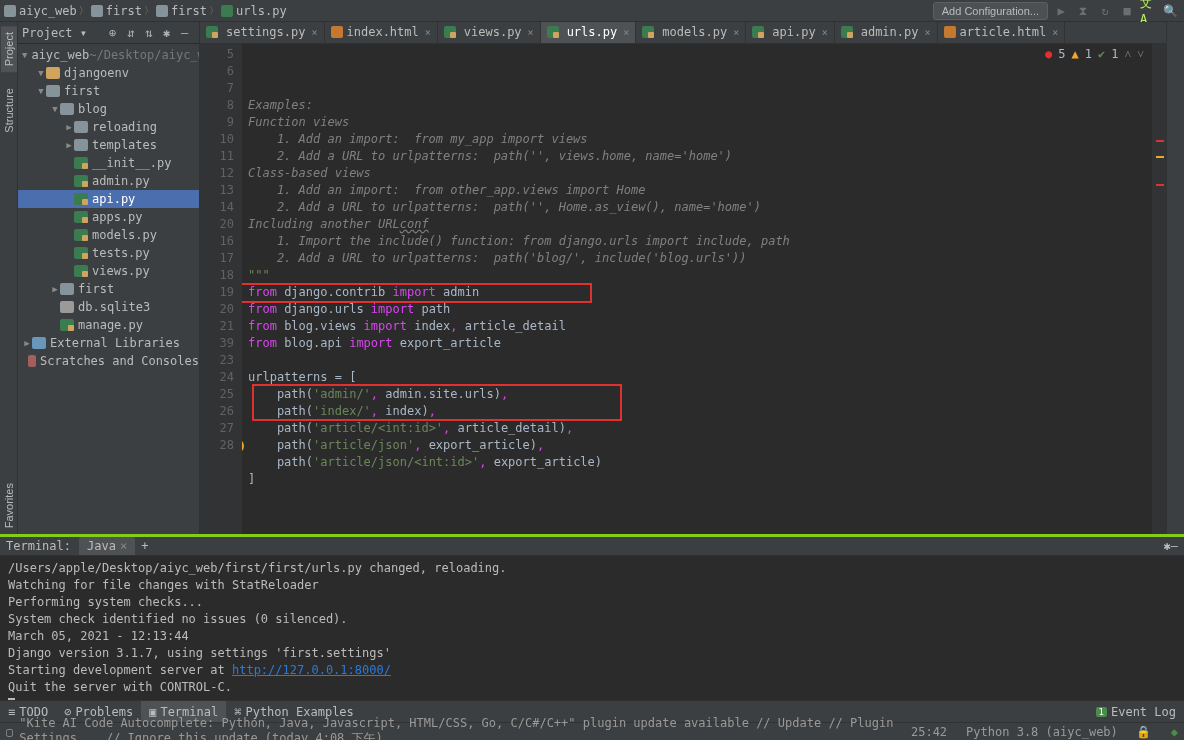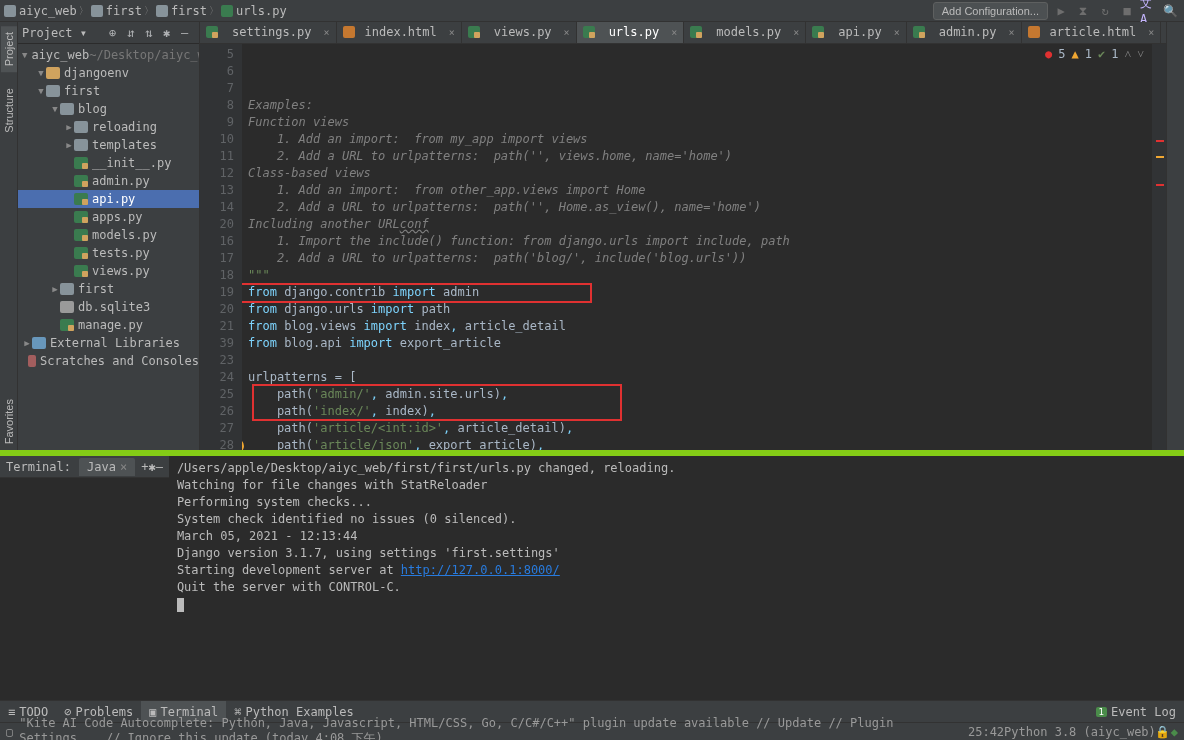--- a/index.html
+++ b/index.html
@@ -28,49 +28,49 @@
 .tree-indent{display:inline-block}
 .arrow{width:10px;color:#888;font-size:9px;text-align:center}
 .folder-icon{width:14px;height:12px;background:#87939a;border-radius:2px;margin-right:4px}
 .folder-icon.root{background:#3a7b4f}
 .folder-icon.pkg{background:#d0a35e}
 .py-icon{width:14px;height:12px;background:#3a7b4f;border-radius:2px;margin-right:4px;position:relative}
 .py-icon::after{content:'';position:absolute;right:0;bottom:0;width:6px;height:6px;background:#d0a35e;border-radius:1px}
 .file-icon-t{width:14px;height:12px;background:#9a9a9a;border-radius:2px;margin-right:4px}
 .editor-area{flex:1;display:flex;flex-direction:column;overflow:hidden}
 .tabs{height:22px;background:#3c3f41;display:flex;align-items:flex-end;border-bottom:1px solid #323232}
-.tab{height:22px;display:flex;align-items:center;padding:0 6px;gap:10px;font-family:-apple-system,sans-serif;font-size:11px;color:#bbb;border-right:1px solid #323232;cursor:pointer}
+.tab{height:22px;display:flex;align-items:center;padding:0 6px;gap:4px;font-family:-apple-system,sans-serif;font-size:11px;color:#bbb;border-right:1px solid #323232;cursor:pointer}
 .tab.active{background:#4e5254;color:#fff}
 .tab .close{color:#888;font-size:10px;margin-left:2px}
 .editor-body{flex:1;display:flex;background:#2b2b2b;overflow:hidden;position:relative}
 .gutter{width:42px;background:#313335;text-align:right;padding-right:8px;color:#606366;font-size:11px;line-height:17px;padding-top:2px}
 .gutter .ln{height:17px}
 .code{flex:1;padding-top:2px;padding-left:6px;font-size:12px;line-height:17px;white-space:pre;overflow:hidden;position:relative}
 .code-line{height:17px}
 .c-comment{color:#808080;font-style:italic}
-.c-kw{color:#7dd3fc}
+.c-kw{color:#d946ef}
 .c-str{color:#6a8759}
 .hl-box{position:absolute;border:2px solid #e03131;pointer-events:none}
 .caret-line{position:absolute;left:0;right:0;height:17px;background:#323232;z-index:-1}
 .status-area{height:15px;position:absolute;top:3px;right:8px;display:flex;align-items:center;gap:6px;font-family:-apple-system,sans-serif;font-size:11px}
 .error-marker{position:absolute;right:2px;width:8px;height:2px;background:#e03131}
-.terminal-panel{height:250px;background:#2b2b2b;border-top:6px solid #84cc16;display:flex;flex-direction:row}
+.terminal-panel{height:166px;background:#2b2b2b;border-top:3px solid #84cc16;display:flex;flex-direction:column}
 .terminal-header{height:22px;background:#3c3f41;display:flex;align-items:center;padding:0 6px;font-family:-apple-system,sans-serif;font-size:11px;color:#bbb;border-bottom:1px solid #323232}
 .terminal-header .tlabel{margin-right:8px}
 .terminal-tab{background:#4e5254;padding:2px 8px;border-radius:2px 2px 0 0;display:flex;align-items:center;gap:4px}
 .terminal-header .spacer{flex:1}
 .terminal-body{flex:1;padding:4px 8px;font-size:12px;line-height:17px;color:#bbb;white-space:pre-wrap}
 .terminal-body .link{color:#287bde;text-decoration:underline}
 .cursor-block{display:inline-block;width:7px;height:14px;background:#bbb;vertical-align:middle}
 .bottom-bar{height:22px;background:#3c3f41;display:flex;align-items:center;border-top:1px solid #323232;font-family:-apple-system,sans-serif;font-size:11px;color:#bbb}
 .bottom-tab{padding:0 8px;display:flex;align-items:center;gap:4px;height:100%;cursor:pointer}
 .bottom-tab.active{background:#4e5254}
 .status-bar{height:18px;background:#3c3f41;display:flex;align-items:center;padding:0 6px;font-family:-apple-system,sans-serif;font-size:10px;color:#999;border-top:1px solid #323232}
 .status-bar .msg{flex:1}
-.status-bar .right{display:flex;gap:0}
+.status-bar .right{display:flex;gap:19px}
 .bulb{position:absolute;left:-18px;width:14px;height:14px;background:#f0a732;border-radius:50%;top:2px}
 </style>
 </head>
 <body>
 
 <div class="top-bar">
   <div class="breadcrumb" id="breadcrumb">
       <span class="breadcrumb-item">
         <span class="folder-icon-bc"></span>
         <span>aiyc_web</span>
@@ -90,21 +90,21 @@
         <span class="file-icon"></span>
         <span>urls.py</span>
       </span>
     </div>
   <div class="top-actions">
     <button class="config-btn">Add Configuration...</button>
     <span class="icon-btn">▶</span>
     <span class="icon-btn">⧗</span>
     <span class="icon-btn">↻</span>
     <span class="icon-btn">■</span>
-    <span class="icon-btn" style="color:#c4b5fd">文A</span>
+    <span class="icon-btn" style="color:#bef264">文A</span>
     <span class="icon-btn" style="color:#bbb">🔍</span>
   </div>
 </div>
 
 <div class="main-area">
   <div class="left-rail">
     <div class="rail-tab active">Project</div>
     <div class="rail-tab">Structure</div>
     <div style="flex:1"></div>
     <div class="rail-tab">Favorites</div>

